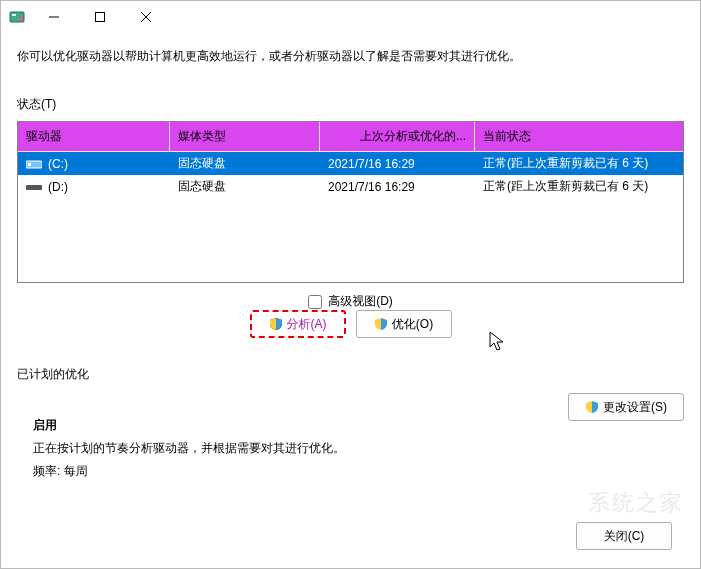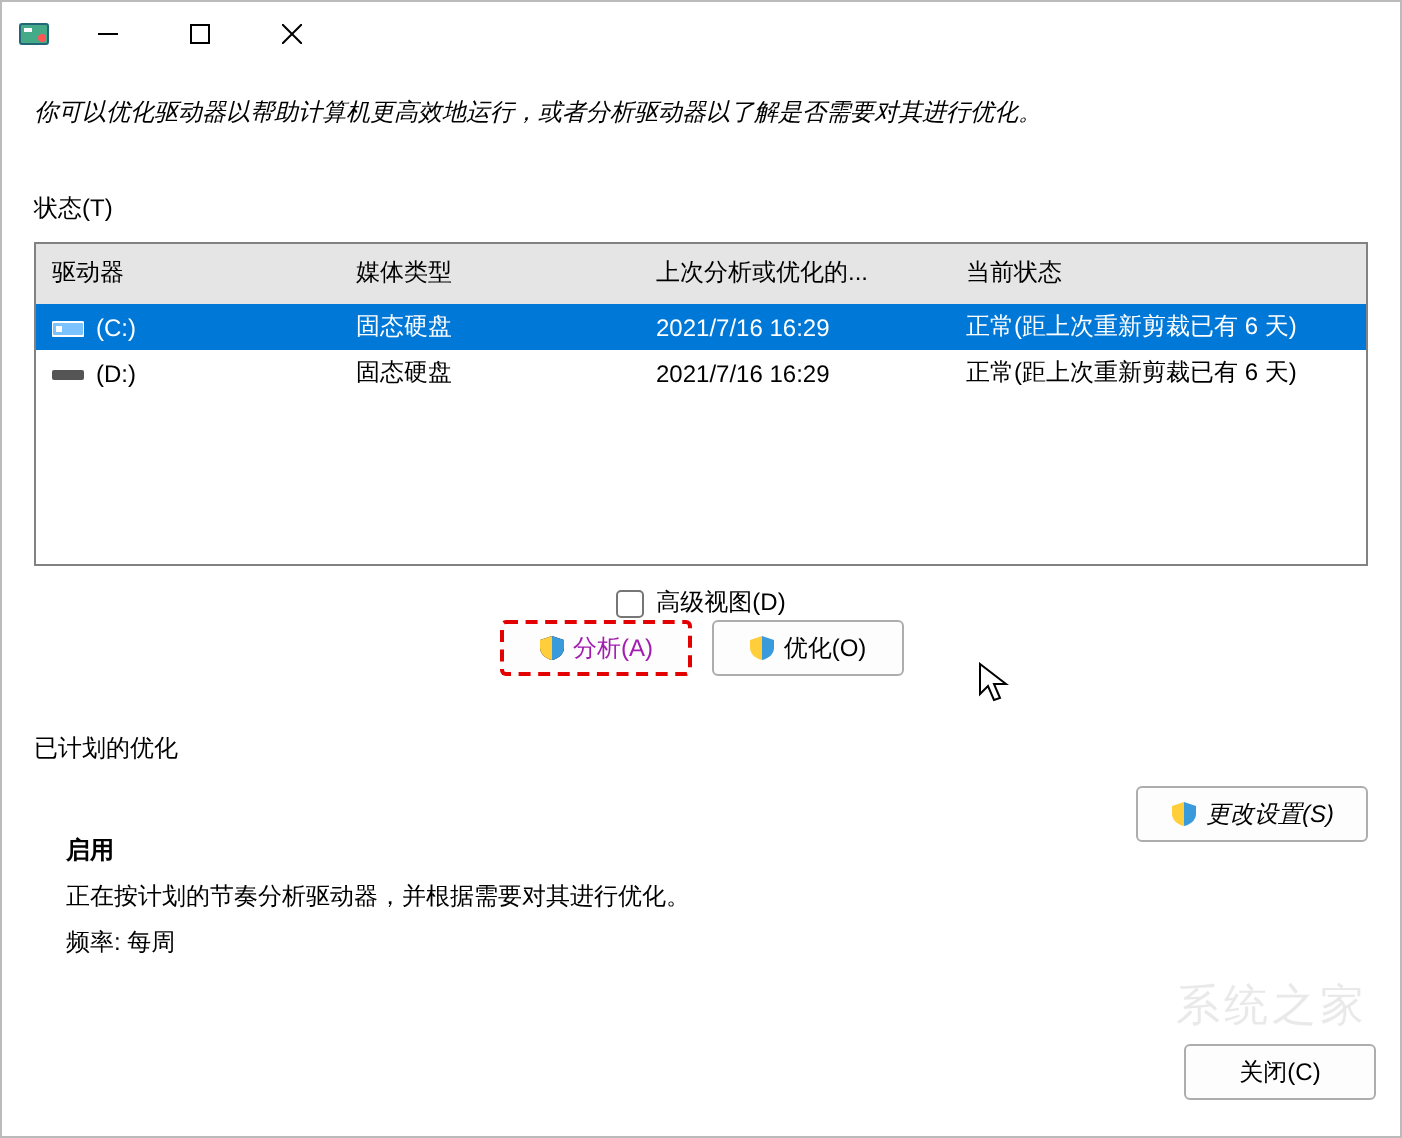--- a/index.html
+++ b/index.html
@@ -2,48 +2,48 @@
 <html><head>
 <meta charset="utf-8">
 <style>
 * { box-sizing: border-box; margin: 0; padding: 0; font-family: "Microsoft YaHei", "Segoe UI", sans-serif; }
 body { width: 701px; height: 569px; background: #fff; border: 1px solid #bbb; position: relative; }
 .titlebar { height: 32px; display: flex; align-items: center; padding: 0 0 0 8px; }
 .titlebar .app-icon { width: 16px; height: 16px; margin-right: 6px; }
 .titlebar .title { font-size: 12px; color: #000; flex: 1; }
 .titlebar .winbtn { width: 46px; height: 32px; display: flex; align-items: center; justify-content: center; color: #000; }
 .content { padding: 14px 16px 10px 16px; font-size: 12px; color: #000; }
-.desc { margin-bottom: 30px; line-height: 1.6; font-style: italic; }
+.desc { margin-bottom: 30px; line-height: 1.6; }
 .section-label { margin-bottom: 8px; }
 .list-wrap { border: 1px solid #828282; margin-bottom: 10px; }
-.list-head { display: flex; background: #e5e5e5; border-bottom: 1px solid #e5e5e5; }
+.list-head { display: flex; background: #d946ef; border-bottom: 1px solid #e5e5e5; }
 .list-head .col { padding: 6px 8px; font-size: 12px; border-right: 1px solid #e5e5e5; }
 .col-drv { width: 152px; }
 .col-media { width: 150px; }
-.col-last { width: 155px; }
+.col-last { width: 155px; text-align: right; }
 .col-status { flex: 1; border-right: none !important; }
 .list-body { height: 130px; }
 .row { display: flex; align-items: center; font-size: 12px; }
 .row .cell { padding: 3px 8px; display: flex; align-items: center; gap: 6px; }
 .row.selected { background: #0078d7; color: #fff; }
 .drive-icon { width: 16px; height: 12px; display: inline-block; }
 .row-ctrls { display: flex; align-items: center; justify-content: space-between; margin-top: 8px; flex-direction: column; }
 .chk { display: flex; align-items: center; gap: 6px; }
 .chk input { width: 14px; height: 14px; }
 .btns { display: flex; gap: 10px; }
 .btn { min-width: 96px; height: 28px; border: 1px solid #adadad; background: #fdfdfd; border-radius: 3px; font-size: 12px; display: flex; align-items: center; justify-content: center; gap: 4px; cursor: pointer; }
 .btn.highlight { border: 2px dashed #e30000; }
 .btn.disabled { color: #a21caf; }
 .shield { width: 14px; height: 14px; }
 .sched { margin-top: 28px; }
 .sched-inline { display: flex; align-items: flex-start; justify-content: space-between; margin-top: 10px; }
 .sched-text { padding-left: 16px; margin-top: 24px; }
 .sched-text .heading { font-weight: bold; margin-bottom: 6px; font-size: 12px; }
 .sched-text p { font-size: 12px; margin-bottom: 6px; }
-.bottom { position: absolute; bottom: 18px; right: 12px; }
+.bottom { position: absolute; bottom: 18px; right: 28px; }
 .watermark { position: absolute; right: 16px; bottom: 50px; opacity: 0.12; font-size: 22px; color: #555; pointer-events: none; letter-spacing: 2px; }
 .cursor { position: absolute; left: 488px; top: 330px; pointer-events: none; }
 </style>
 </head>
 <body>
 
 <div class="titlebar">
   <span class="app-icon">
     <svg viewBox="0 0 16 16">
         <rect x="1" y="3" width="14" height="10" rx="1" fill="#4a8" stroke="#267"></rect>
@@ -133,21 +133,21 @@
   </div>
 
   <div class="sched">
     <div>已计划的优化</div>
     <div class="sched-inline">
       <div class="sched-text">
         <div class="heading">启用</div>
         <p>正在按计划的节奏分析驱动器，并根据需要对其进行优化。</p>
         <p>频率: 每周</p>
       </div>
-      <button class="btn" style="min-width:116px;font-style:italic;">
+      <button class="btn" style="min-width:116px;">
         <span class="shield"><svg viewBox="0 0 14 14">
               <path d="M7 1 L13 3 V7 C13 10 10 12.5 7 13 Z" fill="#3a9bdc"></path>
               <path d="M7 1 L1 3 V7 C1 10 4 12.5 7 13 Z" fill="#ffce3a"></path>
             </svg></span>
         <span>更改设置(S)</span>
       </button>
     </div>
   </div>
 </div>
 

